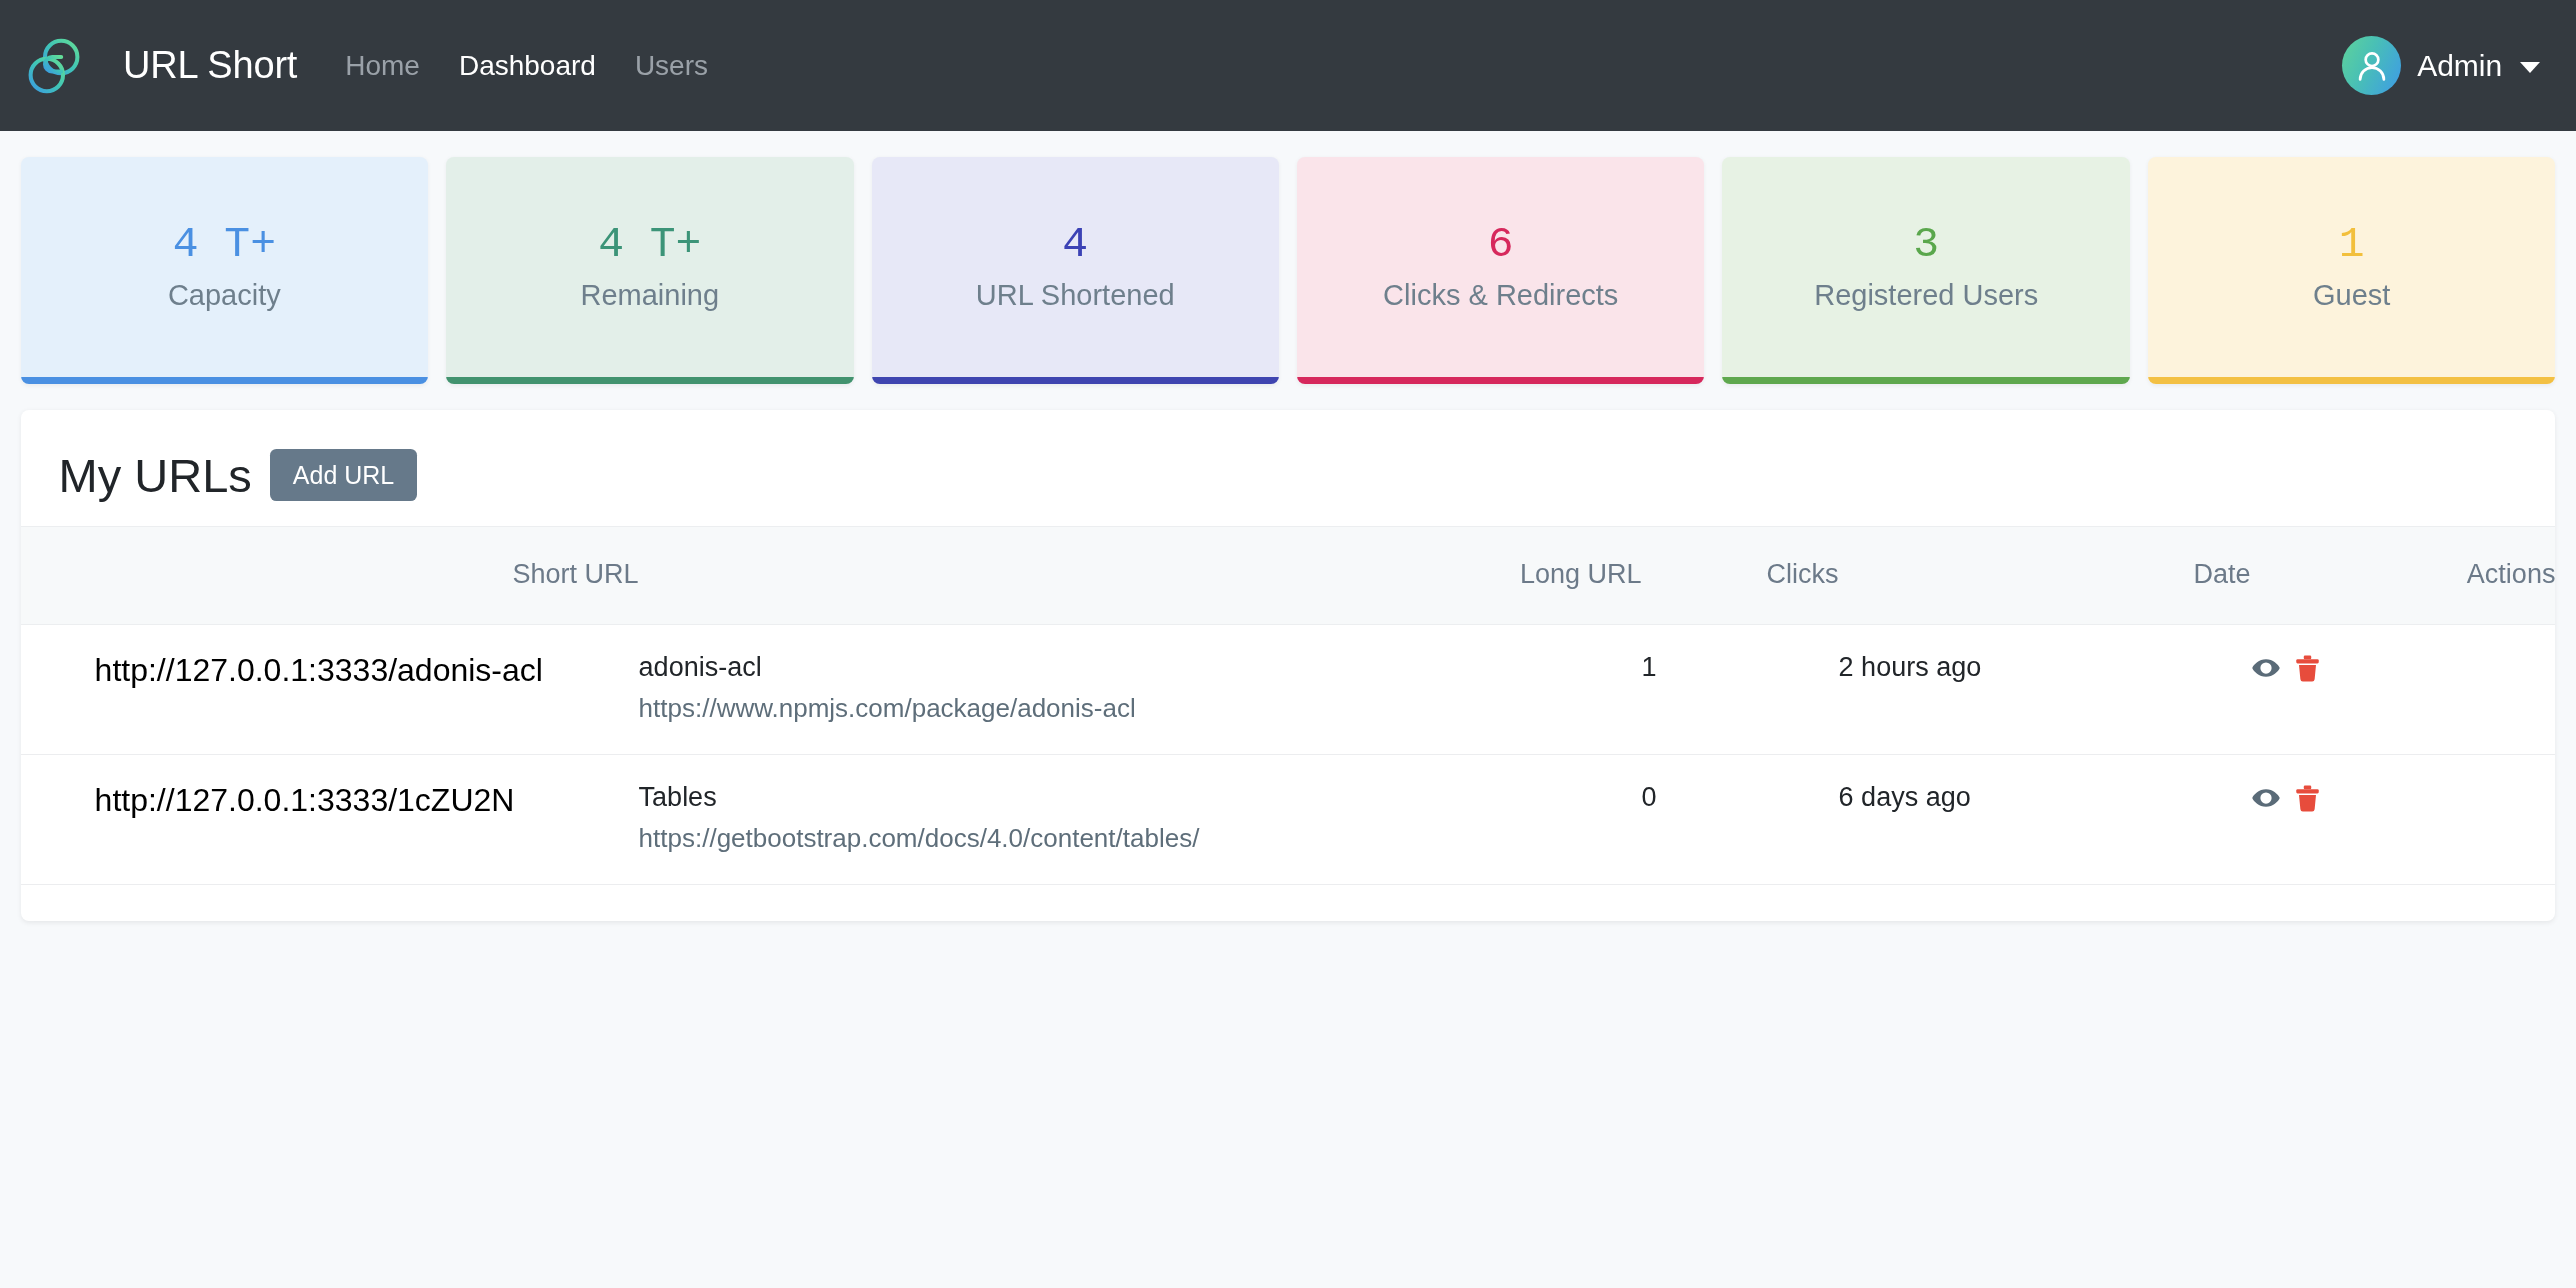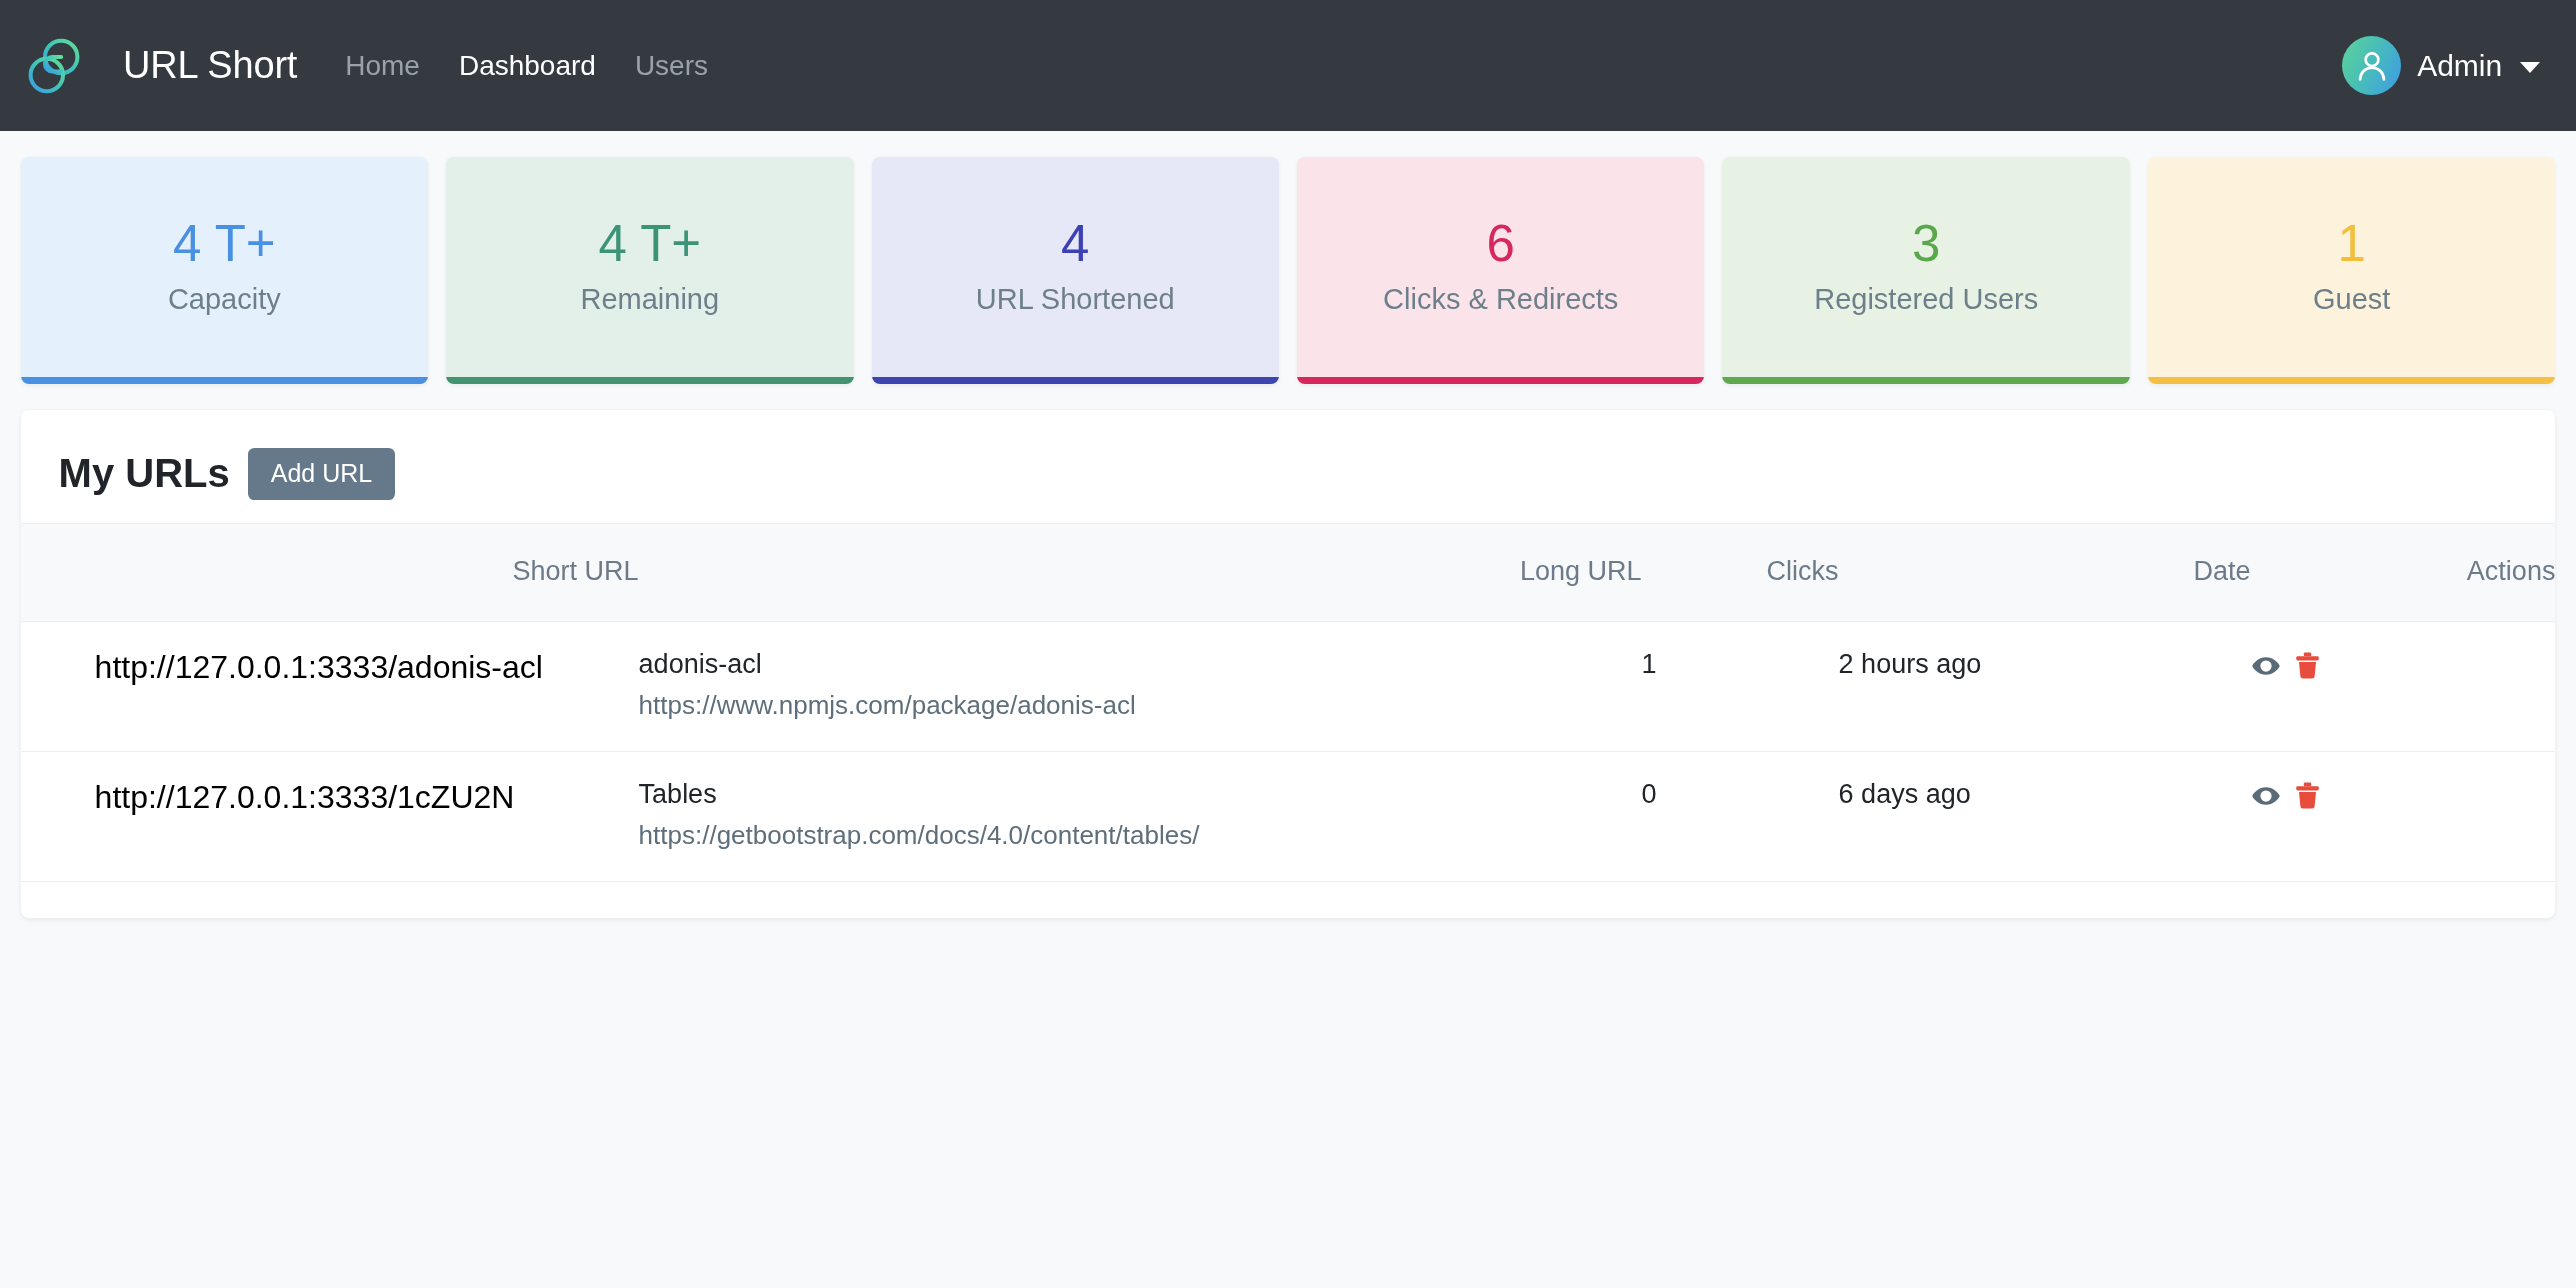--- a/index.html
+++ b/index.html
@@ -90,25 +90,26 @@
     box-shadow: 0 1.8px 4.5px rgba(0,0,0,0.055);
     display: flex;
     flex-direction: column;
     align-items: center;
     justify-content: center;
     overflow: hidden;
     position: relative;
     padding-bottom: 7.2px;
   }
   .stat-value {
-    font-size: 51px;
+    font-size: 43px;
     font-weight: 400;
     line-height: 1.05;
     margin-bottom: 12.5px;
     white-space: nowrap;
+    font-family: Liberation Mono, monospace;
   }
   .stat-label {
     font-size: 29px;
     color: #6e7f8c;
     white-space: nowrap;
   }
   .stat-bar {
     position: absolute;
     left: 0; right: 0; bottom: 0;
     height: 7.2px;
@@ -122,22 +123,22 @@
     box-shadow: 0 1.8px 5.4px rgba(0,0,0,0.07);
     padding: 27px 0 36px 0;
     overflow: hidden;
   }
   .panel-head {
     display: flex;
     align-items: center;
     padding: 10.7px 38px 23px 38px;
   }
   .panel-title {
-    font-size: 40px;
-    font-weight: 700;
+    font-size: 47px;
+    font-weight: 400;
     color: #212529;
     white-space: nowrap;
   }
   .add-btn {
     margin-left: auto;
     background: #66798a;
     color: #ffffff;
     border: none;
     border-radius: 6.3px;
     font-family: inherit;

